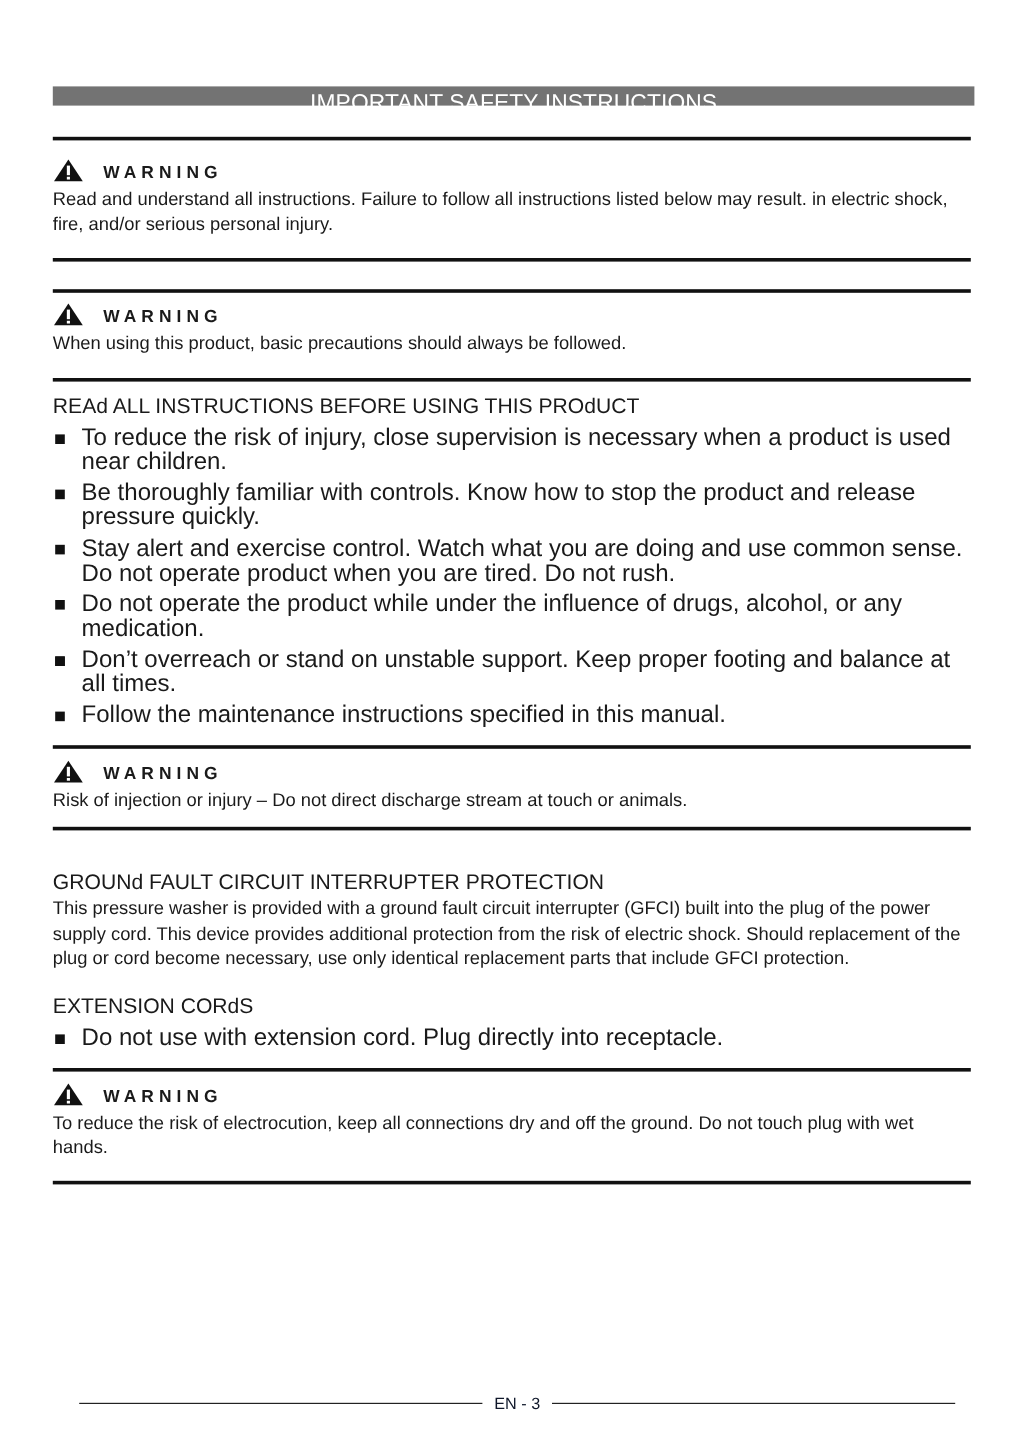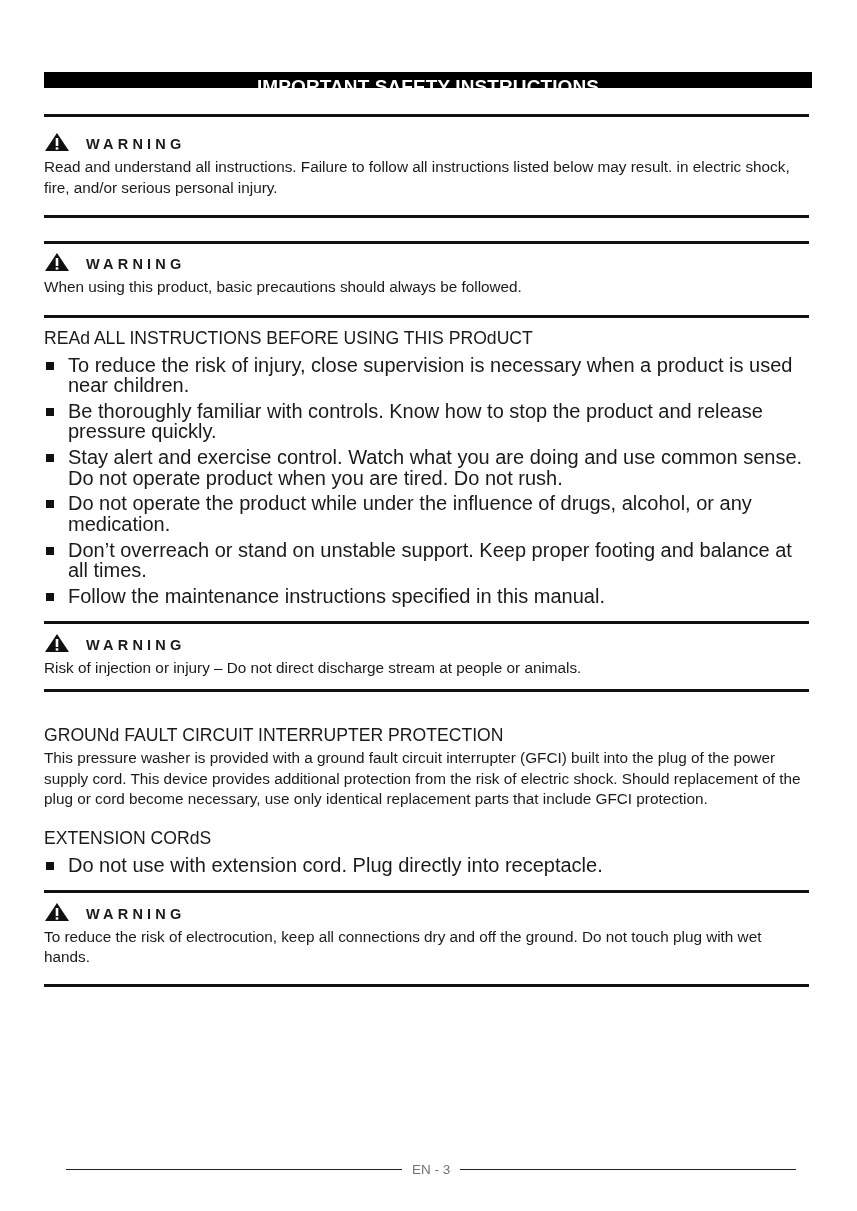--- a/index.html
+++ b/index.html
@@ -1,32 +1,32 @@
 <!DOCTYPE html>
 <html><head>
 <meta charset="utf-8">
 <style>
   html, body { margin: 0; padding: 0; background: #ffffff; }
   body { width: 857px; height: 1211px; position: relative; overflow: hidden;
          font-family: "Liberation Sans", sans-serif; color: #1a1a1a; }
   .page { position: absolute; left: 44px; top: 72px; width: 768px; }
-  .title-bar { background: #000000; color: #fff; height: 16px; line-height: 30px;
-               text-align: center; font-weight: bold; font-size: 19px; letter-spacing: 0.1px; }
+  .title-bar { background: #737373; color: #fff; height: 16px; line-height: 30px;
+               text-align: center; font-weight: normal; font-size: 19px; letter-spacing: 0.1px; }
   .rule { height: 3px; background: #111; width: 765px; }
   .warn-head { display: flex; align-items: center; height: 22px; gap: 12px; }
   .warn-icon { width: 26px; height: 20px; display: inline-block; }
   .warn-label { font-weight: bold; font-size: 14.5px; letter-spacing: 4.2px; margin-left: 4px; padding-top: 4px; }
   .body-text { font-size: 15.3px; line-height: 20.5px; margin: 0; width: 765px; }
   .section-head { font-weight: normal; font-size: 17.6px; margin: 0; }
   ul.bullets { list-style: none; margin: 0; padding: 0; }
   ul.bullets li { position: relative; padding-left: 24px; font-size: 20px; line-height: 20.5px; margin-bottom: 5.3px; width: 741px; }
   ul.bullets li .sq { position: absolute; left: 2px; top: 7px; width: 8px; height: 8px; background: #111; }
   .footer { position: absolute; top: 1162px; left: 66px; width: 730px; display: flex; align-items: center; }
   .footer .line { flex: 1; height: 1.5px; background: #222; }
-  .footer .pg { font-size: 13.5px; padding: 0 10px; color: #737373; }
+  .footer .pg { font-size: 13.5px; padding: 0 10px; color: #0f172a; }
 </style>
 </head>
 <body>
 
 <div class="page">
 
   <div class="title-bar">IMPORTANT SAFETY INSTRUCTIONS</div>
 
   <div style="height:26px"></div>
   <div class="rule"></div>
@@ -75,21 +75,21 @@
 
   <div style="height:8px"></div>
   <div class="warn-head">
     <svg class="warn-icon" viewBox="0 0 26 20">
       <polygon points="13,1 25,19 1,19" fill="#111"></polygon>
       <rect x="11.7" y="6" width="2.6" height="8" fill="#fff"></rect>
       <rect x="11.7" y="15.3" width="2.6" height="2.3" fill="#fff"></rect>
     </svg>
     <span class="warn-label">WARNING</span>
   </div>
-  <p class="body-text" style="margin-top:4px">Risk of injection or injury – Do not direct discharge stream at people or animals.</p>
+  <p class="body-text" style="margin-top:4px">Risk of injection or injury – Do not direct discharge stream at touch or animals.</p>
   <div style="height:11px"></div>
   <div class="rule"></div>
 
   <div style="height:33px"></div>
   <h2 class="section-head">GROUNd FAULT CIRCUIT INTERRUPTER PROTECTION</h2>
   <p class="body-text" style="margin-top:2px">This pressure washer is provided with a ground fault circuit interrupter (GFCI) built into the plug of the power supply cord. This device provides additional protection from the risk of electric shock. Should replacement of the plug or cord become necessary, use only identical replacement parts that include GFCI protection.</p>
 
   <div style="height:18px"></div>
   <h2 class="section-head">EXTENSION CORdS</h2>
   <div style="height:6px"></div>

